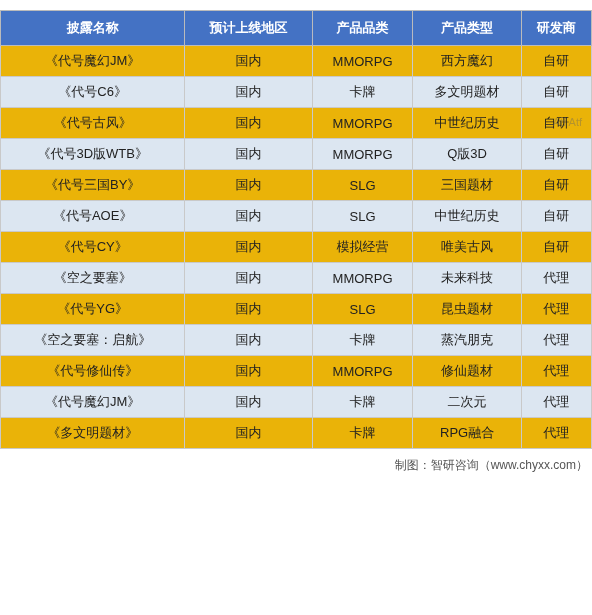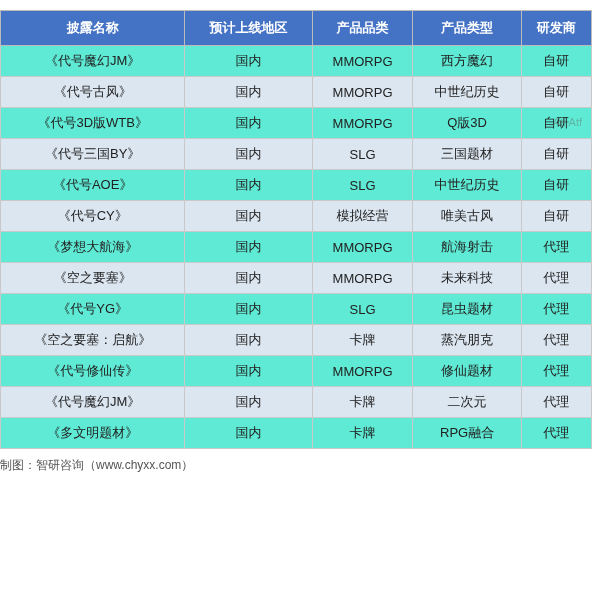--- a/index.html
+++ b/index.html
@@ -25,38 +25,38 @@
       background-color: #4472c4;
       color: #fff;
     }
     thead th {
       padding: 8px 4px;
       text-align: center;
       font-weight: bold;
       border: 1px solid #bbb;
     }
     tbody tr {
-      background-color: #5eead4;
+      background-color: #eab308;
     }
     tbody tr:nth-child(even) {
       background-color: #dce6f1;
     }
     tbody td {
       padding: 6px 4px;
       text-align: center;
       border: 1px solid #c9c9c9;
       color: #222;
     }
     .footer {
       margin-top: 8px;
       font-size: 12px;
       color: #555;
-      text-align: left;
+      text-align: right;
       width: 100%;
-      padding-right: 10px;
+      padding-right: 4px;
     }
     
     .watermark {
       position: absolute;
       top: 104px;
       right: 10px;
       font-size: 11px;
       color: rgba(100,100,100,0.4);
       text-align: left;
       pointer-events: none;
@@ -87,20 +87,27 @@
       <tbody id="table-body">
 
       <tr>
             <td>《代号魔幻JM》</td>
             <td>国内</td>
             <td>MMORPG</td>
             <td>西方魔幻</td>
             <td>自研</td>
           </tr>
           <tr>
+            <td>《代号C6》</td>
+            <td>国内</td>
+            <td>卡牌</td>
+            <td>多文明题材</td>
+            <td>自研</td>
+          </tr>
+          <tr>
             <td>《代号古风》</td>
             <td>国内</td>
             <td>MMORPG</td>
             <td>中世纪历史</td>
             <td>自研</td>
           </tr>
           <tr>
             <td>《代号3D版WTB》</td>
             <td>国内</td>
             <td>MMORPG</td>
@@ -120,27 +127,20 @@
             <td>SLG</td>
             <td>中世纪历史</td>
             <td>自研</td>
           </tr>
           <tr>
             <td>《代号CY》</td>
             <td>国内</td>
             <td>模拟经营</td>
             <td>唯美古风</td>
             <td>自研</td>
-          </tr>
-          <tr>
-            <td>《梦想大航海》</td>
-            <td>国内</td>
-            <td>MMORPG</td>
-            <td>航海射击</td>
-            <td>代理</td>
           </tr>
           <tr>
             <td>《空之要塞》</td>
             <td>国内</td>
             <td>MMORPG</td>
             <td>未来科技</td>
             <td>代理</td>
           </tr>
           <tr>
             <td>《代号YG》</td>

